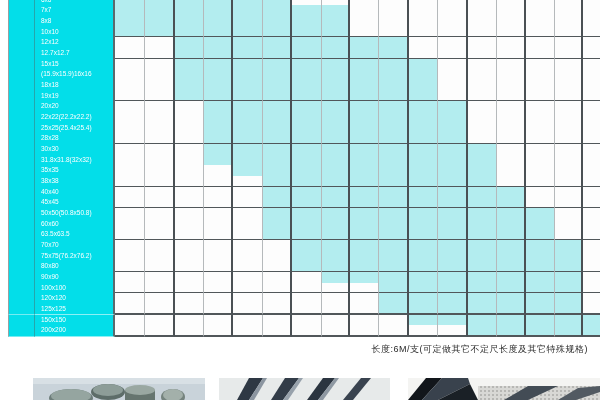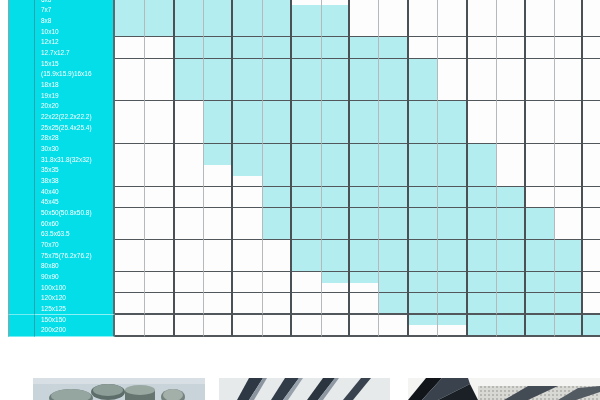--- a/index.html
+++ b/index.html
@@ -627,20 +627,21 @@
       <div class="cell dkR dkB" style="left: 379px; top: 325.16px; width: 30px; height: 11.66px; background: rgb(253, 253, 253);"></div>
       <div class="cell dkB" style="left: 409px; top: 325.16px; width: 29px; height: 11.66px; background: rgb(253, 253, 253);"></div>
       <div class="cell dkR dkB" style="left: 438px; top: 325.16px; width: 30px; height: 11.66px; background: rgb(253, 253, 253);"></div>
       <div class="cell dkB" style="left: 468px; top: 325.16px; width: 29px; height: 11.66px; background: rgb(179, 237, 239);"></div>
       <div class="cell dkR dkB" style="left: 497px; top: 325.16px; width: 29px; height: 11.66px; background: rgb(179, 237, 239);"></div>
       <div class="cell dkB" style="left: 526px; top: 325.16px; width: 29px; height: 11.66px; background: rgb(179, 237, 239);"></div>
       <div class="cell dkR dkB" style="left: 555px; top: 325.16px; width: 28px; height: 11.66px; background: rgb(179, 237, 239);"></div>
       <div class="cell dkB" style="left: 583px; top: 325.16px; width: 18px; height: 11.66px; background: rgb(179, 237, 239);"></div>
     </div>
 
+  <div id="footnote">长度:6M/支(可定做其它不定尺长度及其它特殊规格)</div>
 
   <div class="photo" style="left:33px;width:172px;">
     <svg width="172" height="22" viewBox="0 0 172 22">
       <rect x="0" y="0" width="172" height="22" fill="#c9d3da"></rect>
       <rect x="0" y="0" width="172" height="6" fill="#d8e0e5"></rect>
       <ellipse cx="38" cy="20" rx="22" ry="9" fill="#6d7d7a"></ellipse>
       <ellipse cx="38" cy="18" rx="20" ry="7" fill="#95a5a0"></ellipse>
       <ellipse cx="75" cy="14" rx="17" ry="8" fill="#5d6d69"></ellipse>
       <ellipse cx="75" cy="12" rx="15" ry="6" fill="#8d9d98"></ellipse>
       <rect x="92" y="12" width="30" height="10" fill="#66756f"></rect>

